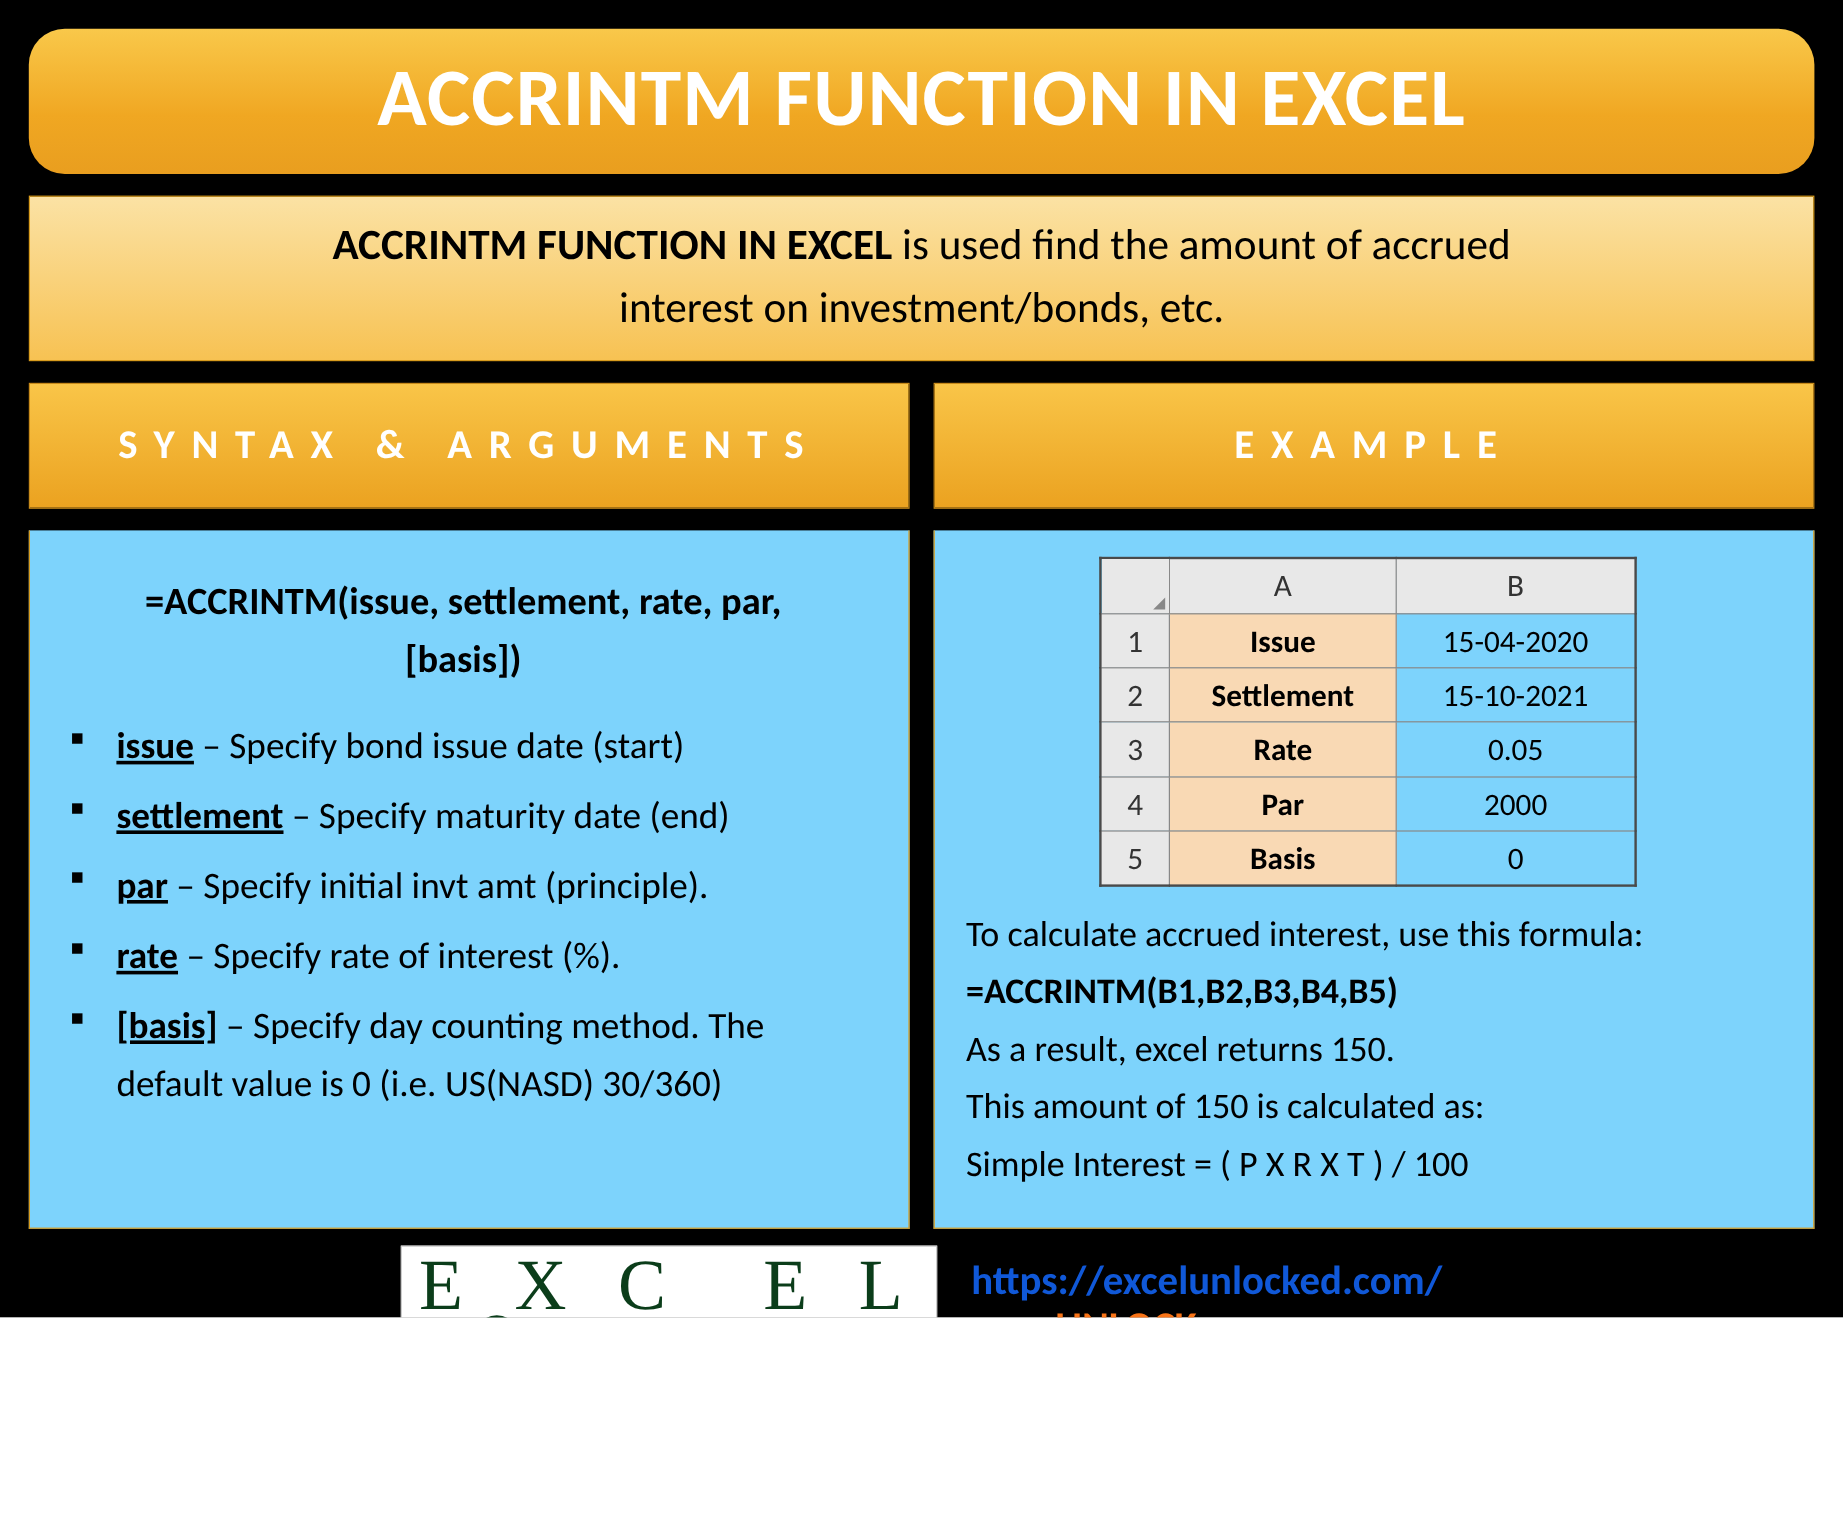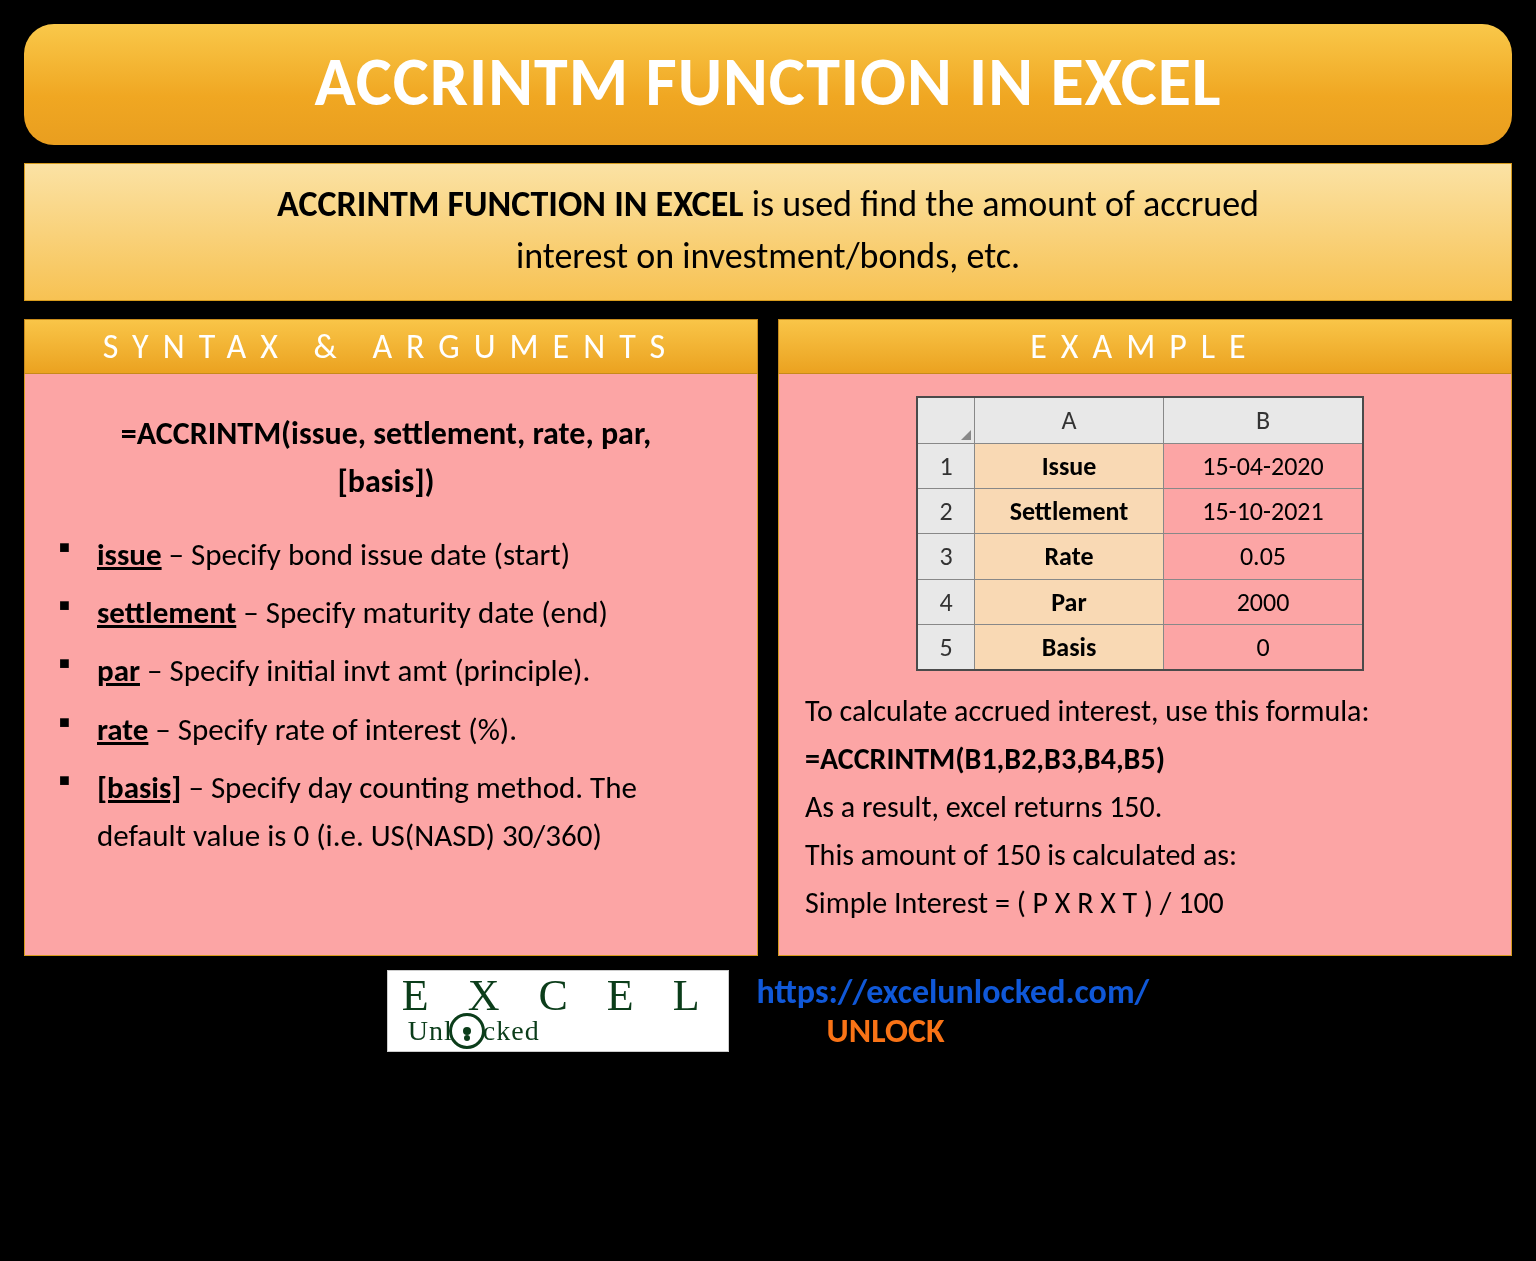--- a/index.html
+++ b/index.html
@@ -3,21 +3,21 @@
 <meta charset="utf-8">
 <style>
   body {
     margin: 0;
     padding: 0;
     background: #fff;
     font-family: Calibri, Arial, sans-serif;
   }
   .outer {
     width: 1536px;
-    height: 1261px;
+    height: 1098px;
     box-sizing: border-box;
     padding: 18px;
     background: #000;
   }
   .title-bar {
     background: linear-gradient(to bottom, #f9c84a 0%, #f0a722 60%, #e99e1f 100%);
     border-radius: 30px;
     color: #fff;
     font-weight: 800;
     font-size: 68px;
@@ -46,36 +46,37 @@
     margin: 0 6px;
   }
   .col {
     flex: 1;
     display: flex;
     flex-direction: column;
   }
   .col-header {
     background: linear-gradient(to bottom, #f9c548 0%, #eba220 100%);
     color: #fff;
-    font-weight: 400;
+    font-weight: 700;
     font-size: 34px;
     letter-spacing: 14px;
     text-align: center;
-    padding: 6px 8px;
+    padding: 31px 8px;
     border: 1px solid #c78a1a;
   }
   .col-body {
-    background: #fca5a5;
+    background: #7dd3fc;
     border: 1px solid #d79b1d;
     border-top: none;
     padding: 22px 36px 28px 26px;
     color: #000;
     font-size: 31px;
     line-height: 1.55;
     flex: 1;
+    margin-top: 18px;
   }
   .syntax-formula {
     font-weight: 800;
     text-align: center;
     margin: 14px 0 24px 0;
     font-size: 32px;
     line-height: 1.5;
   }
   ul.args {
     list-style: none;
@@ -157,25 +158,26 @@
     border: 1px solid #ccc;
     padding: 4px 14px 2px 14px;
     display: flex;
     flex-direction: column;
     align-items: flex-start;
     font-family: 'Times New Roman', serif;
     color: #0b3d1a;
     line-height: 0.95;
   }
   .logo-top {
-    font-size: 44px;
+    font-size: 60px;
     letter-spacing: 14px;
     font-weight: 400;
     display: flex;
     align-items: center;
+    gap: 19px;
   }
   .logo-bot {
     font-size: 28px;
     letter-spacing: 1px;
     margin-left: 6px;
     margin-top: -4px;
     display:flex;
     align-items:center;
   }
   .keyhole {

